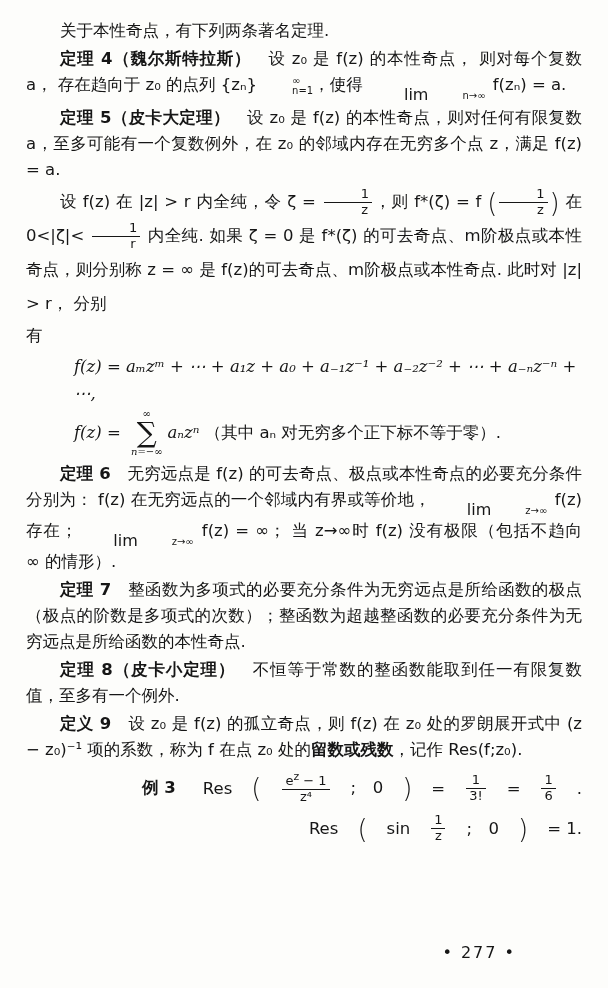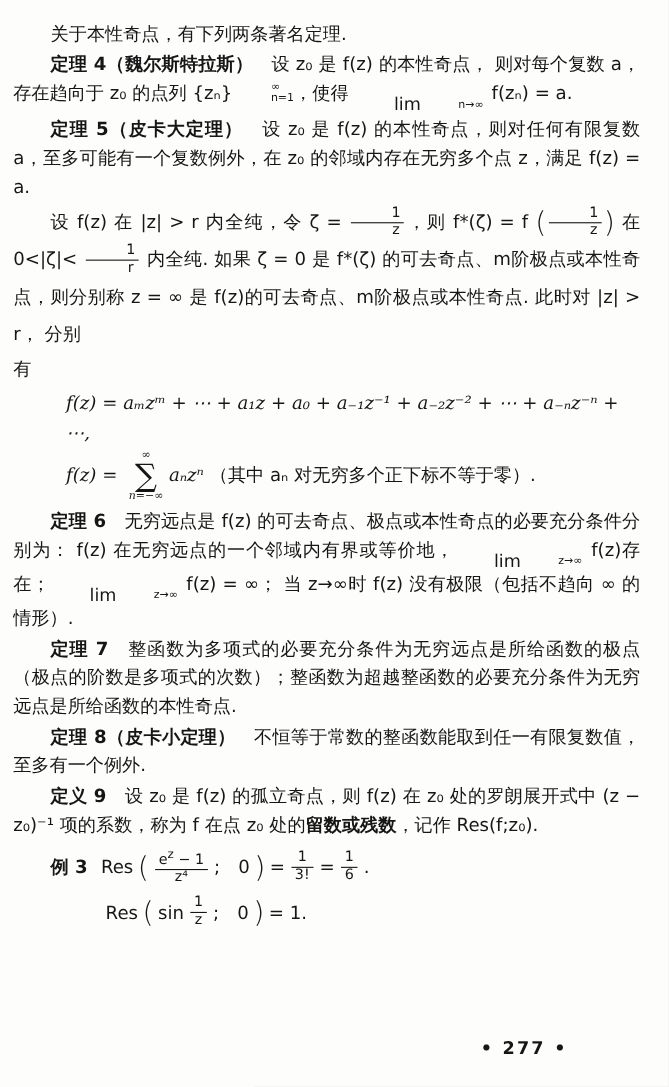--- a/index.html
+++ b/index.html
@@ -4,21 +4,21 @@
 <style>
   html, body { margin:0; padding:0; background:#e8e8e6; }
   .page {
     position:relative;
     width:608px; height:988px;
     margin:0 auto;
     background:#fdfdfb;
     color:#161616;
     font-family:"DejaVu Sans", sans-serif;
     box-sizing:border-box;
-    padding:18px 26px 0 12px;
+    padding:18px 26px 0 26px;
     overflow:hidden;
   }
   .para {
     font-size:16.5px;
     line-height:26px;
     text-align:justify;
     margin:0 0 2px 0;
   }
   .indent { text-indent:34px; }
   .thm-label { font-weight:bold; }
@@ -83,29 +83,30 @@
     font-size:16.5px;
     line-height:27px;
   }
   .math-line { margin:2px 0; font-style:italic; font-family:"DejaVu Serif", serif; }
   .math-line .cjk { font-style:normal; font-family:"DejaVu Sans", sans-serif; }
   .example-line {
     margin:8px 0 8px 34px;
     font-size:16.5px;
     display:flex;
     align-items:center;
-    gap:4px;
+    gap:19px;
+    justify-content:flex-end;
   }
   .example-line.second { margin-left:84px; }
   .footer {
     position:absolute;
     bottom:26px;
     right:92px;
     font-size:16px;
-    font-weight:bold;
+    font-weight:normal;
     letter-spacing:2px;
   }
 </style>
 </head>
 <body>
 
 <div class="page">
 
   <p class="para indent">关于本性奇点，有下列两条著名定理.</p>
 

